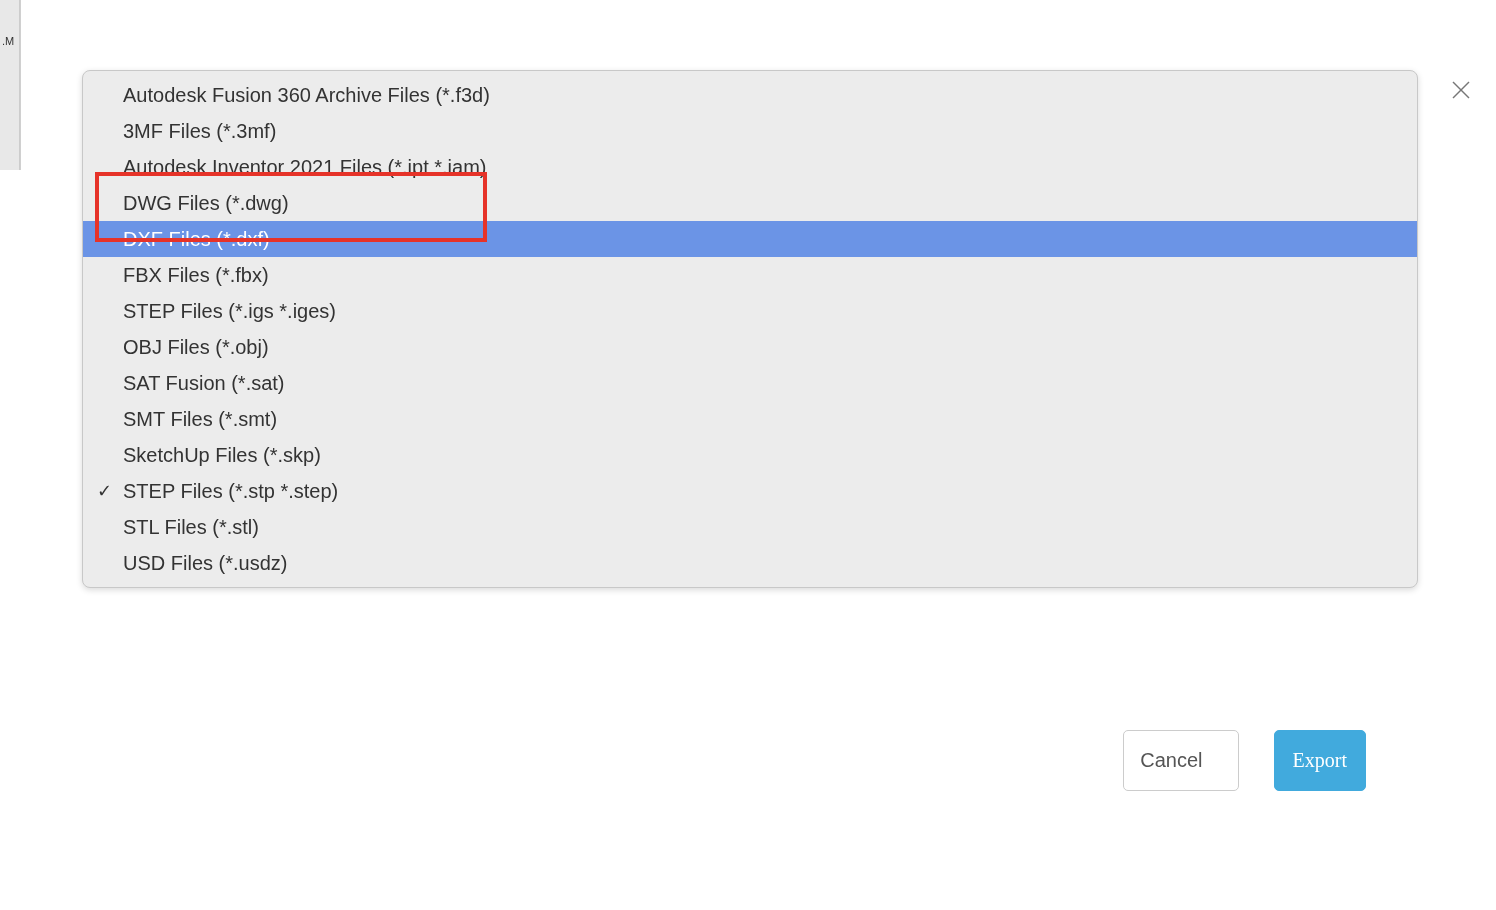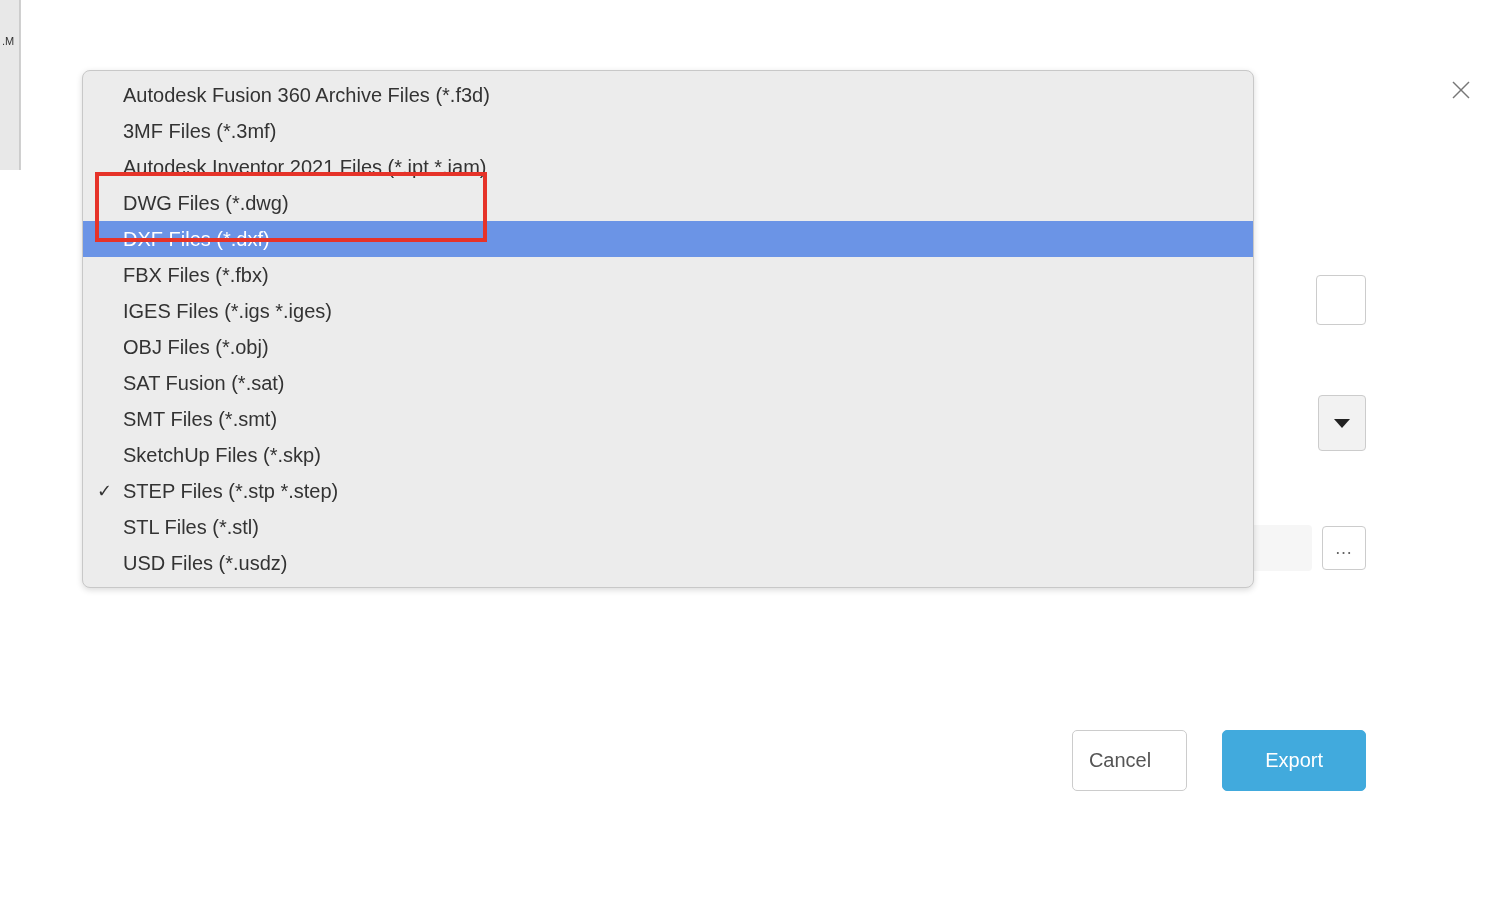--- a/index.html
+++ b/index.html
@@ -61,21 +61,21 @@
       justify-content: center;
     }
     .close-btn svg {
       width: 24px;
       height: 24px;
     }
     .dropdown-panel {
       position: absolute;
       left: 60px;
       top: 70px;
-      width: 1172px;
+      width: 1336px;
       background: #ececec;
       border: 1px solid #c8c8c8;
       border-radius: 8px;
       box-shadow: 0 2px 6px rgba(0,0,0,0.15);
       padding: 6px 0;
       z-index: 10;
     }
     .dropdown-item {
       position: relative;
       padding: 3px 28px 3px 40px;
@@ -181,21 +181,22 @@
     }
     .btn-cancel {
       background: #fff;
       color: #555;
       padding-left: 16px;
     }
     .btn-export {
       background: #41aadd;
       color: #fff;
       border: 1px solid #41aadd;
-      padding: 18px 42px;
+      padding: 18px 18px;
+      font-family: Liberation Serif, serif;
     }
   </style>
 </head>
 <body>
 
 <div class="left-edge">
   <div class="left-edge-label">.M</div>
 </div>
 <div class="left-separator"></div>
 
@@ -216,21 +217,21 @@
     </svg>
   </div>
 
   <div class="dropdown-panel" id="dropdown-list">
   <div class="dropdown-item"><span>Autodesk Fusion 360 Archive Files (*.f3d)</span></div>
       <div class="dropdown-item"><span>3MF Files (*.3mf)</span></div>
       <div class="dropdown-item"><span>Autodesk Inventor 2021 Files (*.ipt *.iam)</span></div>
       <div class="dropdown-item"><span>DWG Files (*.dwg)</span></div>
       <div class="dropdown-item selected"><span>DXF Files (*.dxf)</span></div>
       <div class="dropdown-item"><span>FBX Files (*.fbx)</span></div>
-      <div class="dropdown-item"><span>IGES Files (*.igs *.iges)</span></div>
+      <div class="dropdown-item"><span>STEP Files (*.igs *.iges)</span></div>
       <div class="dropdown-item"><span>OBJ Files (*.obj)</span></div>
       <div class="dropdown-item"><span>SAT Fusion (*.sat)</span></div>
       <div class="dropdown-item"><span>SMT Files (*.smt)</span></div>
       <div class="dropdown-item"><span>SketchUp Files (*.skp)</span></div>
       <div class="dropdown-item"><span class="checkmark">✓</span><span>STEP Files (*.stp *.step)</span></div>
       <div class="dropdown-item"><span>STL Files (*.stl)</span></div>
       <div class="dropdown-item"><span>USD Files (*.usdz)</span></div>
     </div>
 
   <div class="red-highlight"></div>

